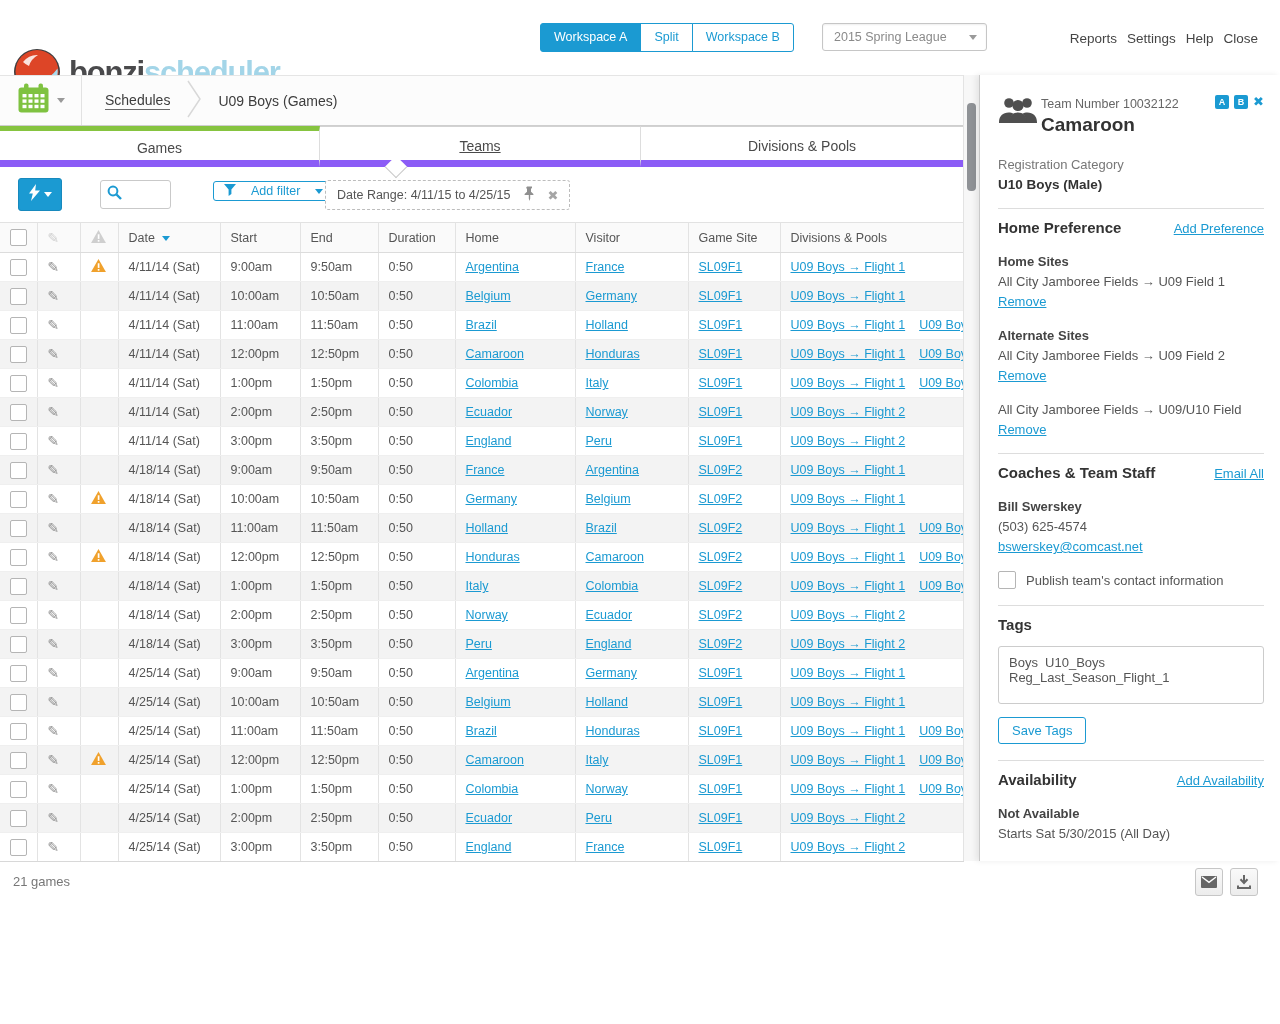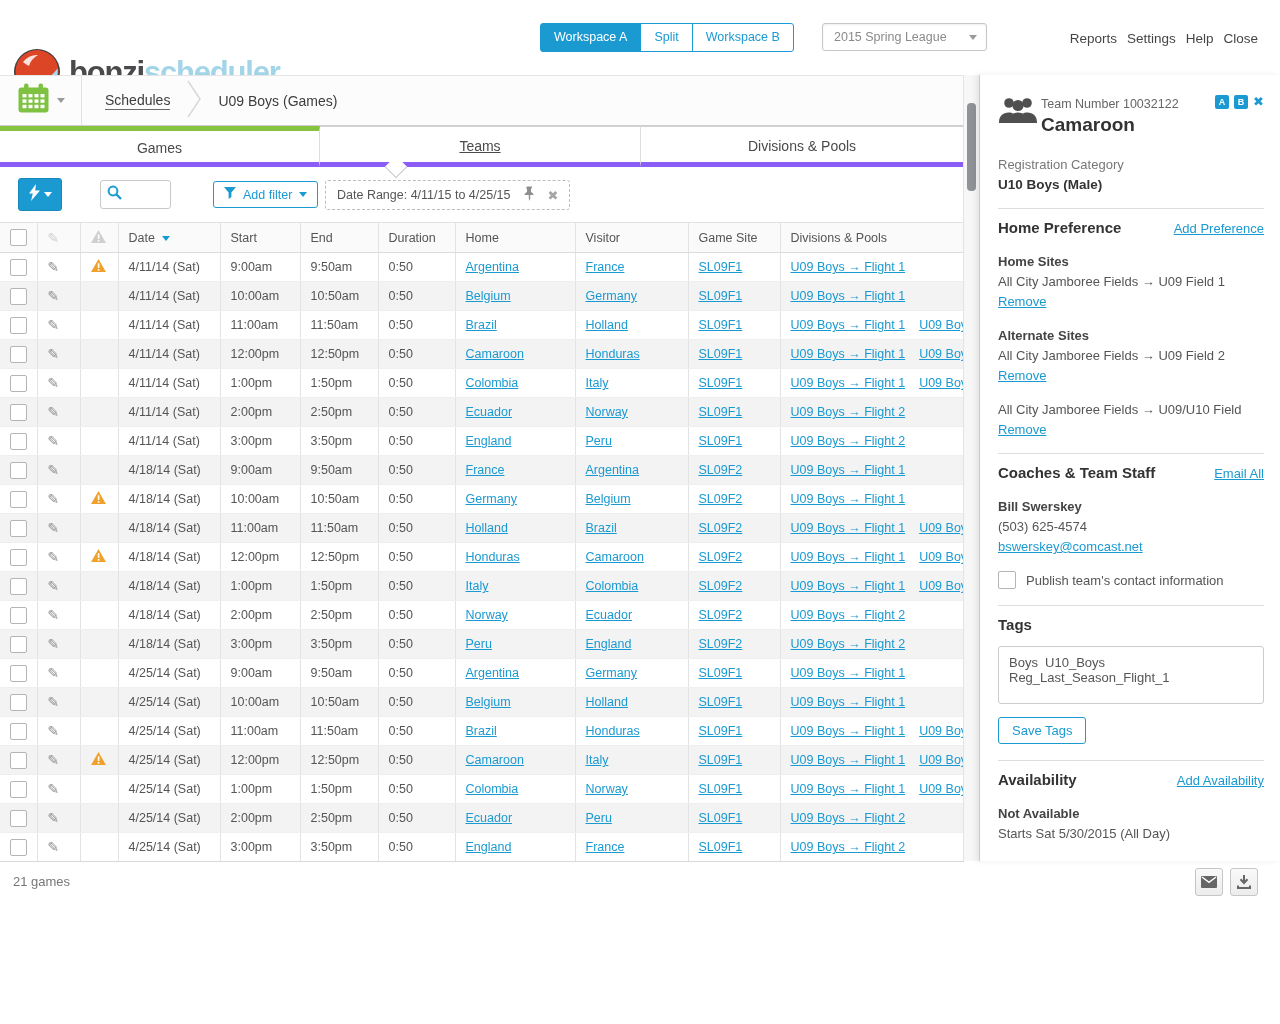--- a/index.html
+++ b/index.html
@@ -34,40 +34,40 @@
             border-top:1px solid #e5e5e5; border-bottom:1px solid #cfcfcf; box-sizing:border-box; }
   .icon-cell { position:absolute; left:0; top:0; width:81px; height:100%; border-right:1px solid #e2e2e2;
                display:flex; align-items:center; justify-content:center; gap:7px; cursor:pointer; }
   .crumbs { position:absolute; left:105px; top:0; height:100%; display:flex; align-items:center; gap:16px;
             font-size:14px; color:#3d3d3d; }
   .crumb-link { border-bottom:1px solid #6a6a6a; padding-bottom:1px; cursor:pointer; }
 
   
   .tabbar { position:absolute; top:126px; left:0; width:963px; height:41px; }
   .tab { position:absolute; top:0; height:41px; box-sizing:border-box; background:#fff; text-align:center;
-         font-size:14px; color:#4a4a4a; cursor:pointer; border-bottom:5px solid #8b5cf6; }
+         font-size:14px; color:#4a4a4a; cursor:pointer; border-bottom:7px solid #8b5cf6; }
   .tab-games { left:0; width:320px; border-top:5px solid #86c440; border-right:1px solid #ddd; line-height:34px; }
   .tab-teams { left:320px; width:321px; border-top:1px solid #d2d2d2; border-right:1px solid #ddd; line-height:38px;text-decoration:underline; }
   .tab-divs  { left:641px; width:322px; border-top:1px solid #d2d2d2; line-height:38px; }
   .notch { position:absolute; left:388px; top:159px; width:15px; height:15px; background:#fff;
            border-right:1px solid #c9c9c9; border-bottom:1px solid #c9c9c9; transform:rotate(45deg); z-index:2; }
 
   
   .toolbar { position:absolute; top:167px; left:0; width:963px; height:55px; background:#fff; }
   .bolt-btn { position:absolute; left:18px; top:11px; width:44px; height:33px; background:#1b9ad2;
               border:1px solid #1789bd; border-radius:3px; box-sizing:border-box; color:#fff;
               display:flex; align-items:center; justify-content:center; gap:4px; cursor:pointer; }
   .search-box { position:absolute; left:100px; top:13px; width:71px; height:29px; box-sizing:border-box;
                 border:1px solid #c9c9c9; border-radius:3px; background:#fff; display:flex; align-items:center;
                 padding-left:6px; }
   .search-box input { border:0; outline:0; width:40px; font-size:12px; margin-left:4px;
                       font-family:"Liberation Sans",sans-serif; }
-  .addfilter-btn { position:absolute; left:213px; top:14px; height:27px; box-sizing:border-box; padding:0 10px;
+  .addfilter-btn { position:absolute; left:213px; top:14px; height:20px; box-sizing:border-box; padding:0 10px;
                    border:1px solid #1b9ad2; border-radius:3px; background:#fff; color:#1b9ad2; font-size:12.5px;
-                   display:flex; align-items:center; gap:7px; cursor:pointer; }
+                   display:flex; align-items:center; gap:15px; cursor:pointer; }
   .chip { position:absolute; left:325px; top:13px; height:30px; box-sizing:border-box; border:1px dashed #bdbdbd;
           border-radius:3px; background:#fff; display:flex; align-items:center; padding:0 11px; gap:12px;
           font-size:12.5px; color:#555; }
   .chip-close { color:#a5a5a5; font-size:13px; font-weight:bold; cursor:pointer; }
 
   
   .grid { position:absolute; top:222px; left:0; width:963px; border-collapse:collapse; table-layout:fixed;
           font-size:12.5px; color:#555; }
   .grid th, .grid td { border-right:1px solid #e3e3e3; padding:0 4px 0 10px; height:29px; box-sizing:border-box;
           text-align:left; font-weight:normal; white-space:nowrap; overflow:hidden; vertical-align:middle; }

